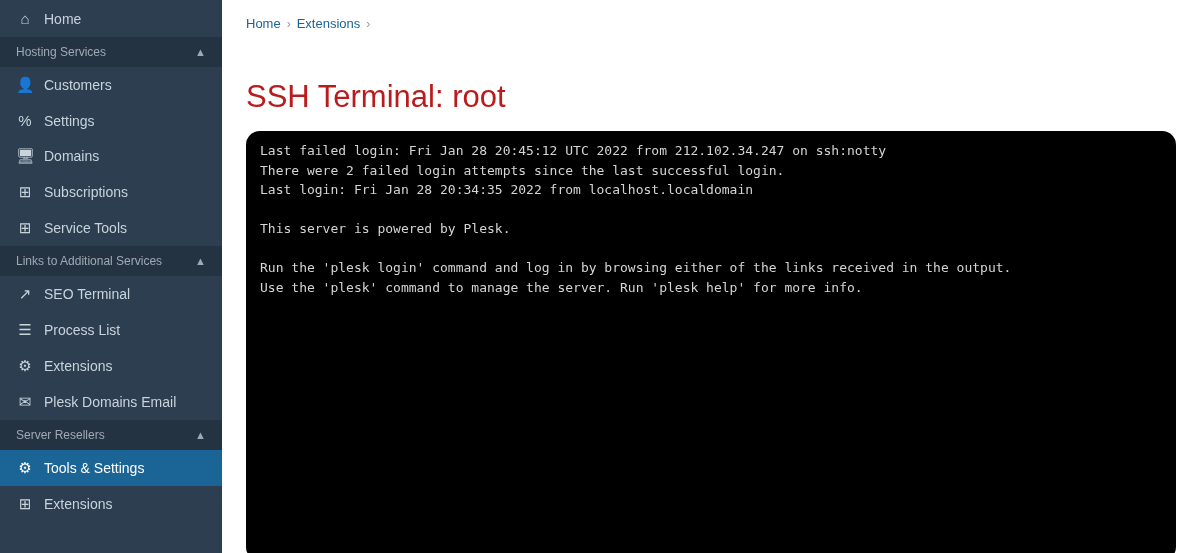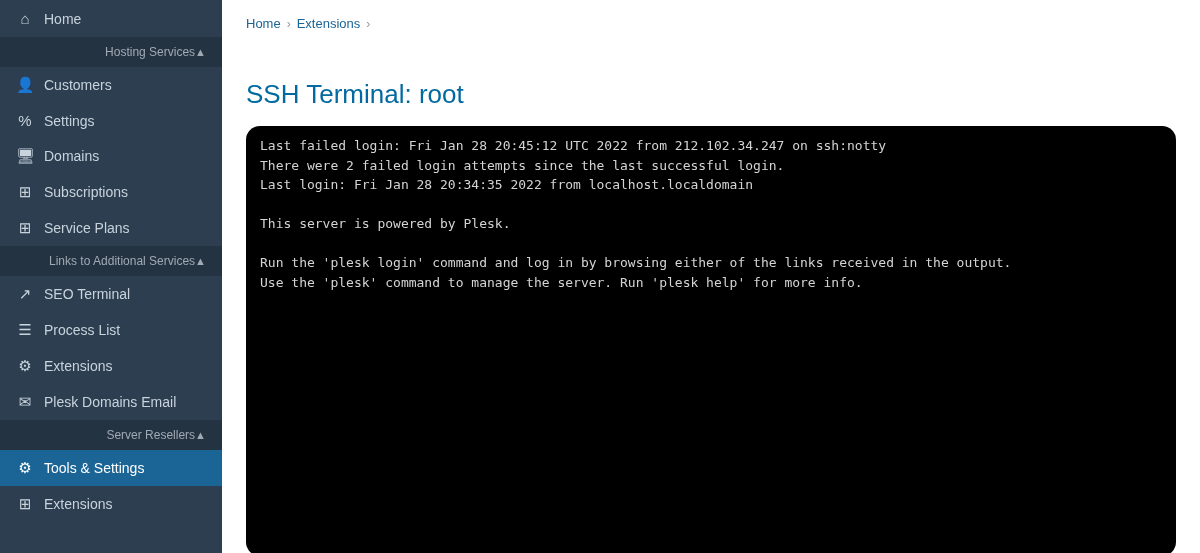--- a/index.html
+++ b/index.html
@@ -23,21 +23,21 @@
       cursor: pointer;
       color: #c8d3dc;
       gap: 10px;
       white-space: nowrap;
     }
     .sidebar-item.active { background: #1a6496; color: #fff; }
     .sidebar-item .icon { font-size: 15px; width: 18px; text-align: center; flex-shrink: 0; }
     .sidebar-section-header {
       display: flex;
       align-items: center;
-      justify-content: flex-end;
+      justify-content: space-between;
       padding: 8px 16px;
       cursor: pointer;
       color: #a0aab4;
       font-size: 12px;
       text-transform: none;
       background: #243342;
     }
     .sidebar-section-header .chevron { font-size: 11px; }
     .sidebar-item-label { font-size: 14px; }
     .home-item { padding: 10px 16px; }
@@ -59,23 +59,23 @@
       display: flex;
       align-items: center;
       gap: 6px;
       font-size: 13px;
       color: #555;
       margin-bottom: 12px;
     }
     .breadcrumb a { color: #1a6496; text-decoration: none; }
     .breadcrumb .sep { color: #999; font-size: 12px; }
     .page-title {
-      font-size: 26px;
+      font-size: 31px;
       font-weight: 400;
-      color: #0369a1;
+      color: #b91c1c;
       margin-bottom: 16px;
       margin-top: 48px;
     }
 
     
     .terminal-container {
       background: #000;
       color: #d4d4d4;
       font-family: 'Courier New', Courier, monospace;
       font-size: 13px;
@@ -126,21 +126,21 @@
   <div class="sidebar-item">
     <span class="icon">🖥</span>
     <span class="sidebar-item-label">Domains</span>
   </div>
   <div class="sidebar-item">
     <span class="icon">⊞</span>
     <span class="sidebar-item-label">Subscriptions</span>
   </div>
   <div class="sidebar-item">
     <span class="icon">⊞</span>
-    <span class="sidebar-item-label">Service Plans</span>
+    <span class="sidebar-item-label">Service Tools</span>
   </div>
 
   <div class="sidebar-section-header">
     <span>Links to Additional Services</span>
     <span class="chevron">▲</span>
   </div>
   <div class="sidebar-item">
     <span class="icon">↗</span>
     <span class="sidebar-item-label">SEO Terminal</span>
   </div>

